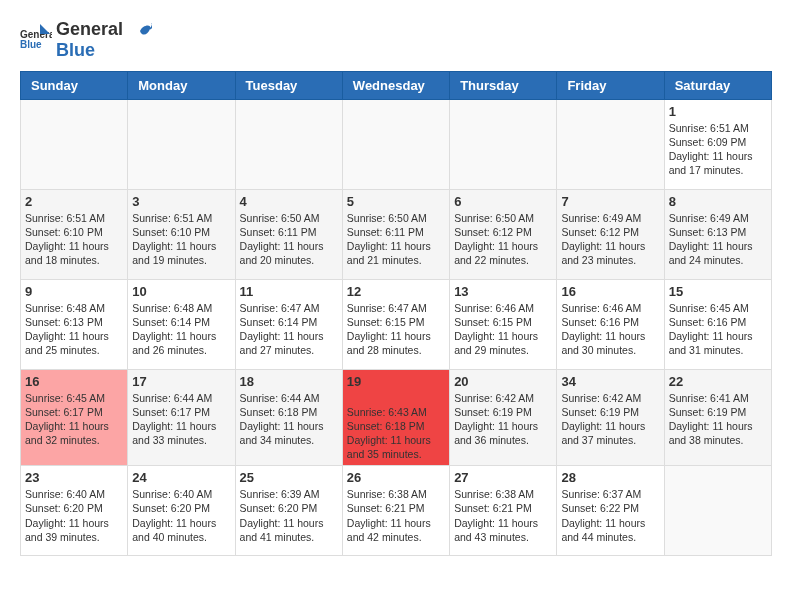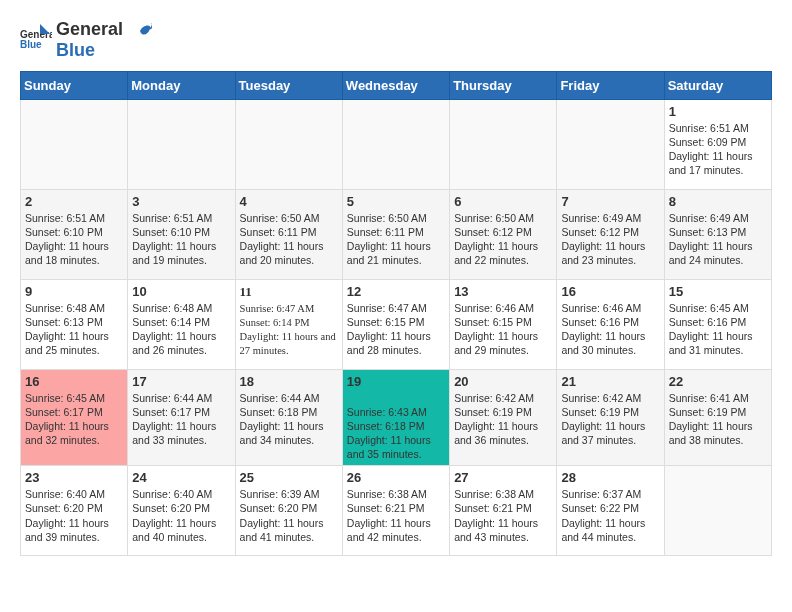--- a/index.html
+++ b/index.html
@@ -35,21 +35,21 @@
       color: #555;
     }
     .calendar {
       width: 100%;
       border-collapse: collapse;
       border: 1px solid #ccc;
     }
     .calendar th {
       background: #2a6db5;
       color: white;
-      padding: 6px 3px;
+      padding: 6px 10px;
       text-align: left;
       font-size: 13px;
       font-weight: bold;
       border: 1px solid #1a5da0;
     }
     .calendar td {
       vertical-align: top;
       border: 1px solid #ddd;
       padding: 4px;
       width: calc(100% / 7);
@@ -189,21 +189,21 @@
           <div class="day-info" style="white-space: pre-line;">Sunrise: 6:48 AM
 Sunset: 6:13 PM
 Daylight: 11 hours and 25 minutes.</div>
         </td>
         <td style="background: rgb(255, 255, 255);">
           <div class="day-number">10</div>
           <div class="day-info" style="white-space: pre-line;">Sunrise: 6:48 AM
 Sunset: 6:14 PM
 Daylight: 11 hours and 26 minutes.</div>
         </td>
-        <td style="background: rgb(255, 255, 255); font-family: Liberation Serif, serif;">
+        <td style="background: rgb(255, 255, 255);">
           <div class="day-number">11</div>
           <div class="day-info" style="white-space: pre-line;">Sunrise: 6:47 AM
 Sunset: 6:14 PM
 Daylight: 11 hours and 27 minutes.</div>
         </td>
         <td style="background: rgb(255, 255, 255);">
           <div class="day-number">12</div>
           <div class="day-info" style="white-space: pre-line;">Sunrise: 6:47 AM
 Sunset: 6:15 PM
 Daylight: 11 hours and 28 minutes.</div>
@@ -239,34 +239,34 @@
           <div class="day-info" style="white-space: pre-line;">Sunrise: 6:44 AM
 Sunset: 6:17 PM
 Daylight: 11 hours and 33 minutes.</div>
         </td>
         <td style="background: rgb(245, 245, 245);">
           <div class="day-number">18</div>
           <div class="day-info" style="white-space: pre-line;">Sunrise: 6:44 AM
 Sunset: 6:18 PM
 Daylight: 11 hours and 34 minutes.</div>
         </td>
-        <td style="background: #14b8a6;">
+        <td style="background: #ef4444;">
           <div class="day-number">19</div>
           <div class="day-info" style="white-space: pre-line; margin-top: 16px;">Sunrise: 6:43 AM
 Sunset: 6:18 PM
 Daylight: 11 hours and 35 minutes.</div>
         </td>
         <td style="background: rgb(245, 245, 245);">
           <div class="day-number">20</div>
           <div class="day-info" style="white-space: pre-line;">Sunrise: 6:42 AM
 Sunset: 6:19 PM
 Daylight: 11 hours and 36 minutes.</div>
         </td>
         <td style="background: rgb(245, 245, 245);">
-          <div class="day-number">21</div>
+          <div class="day-number">34</div>
           <div class="day-info" style="white-space: pre-line;">Sunrise: 6:42 AM
 Sunset: 6:19 PM
 Daylight: 11 hours and 37 minutes.</div>
         </td>
         <td style="background: rgb(245, 245, 245);">
           <div class="day-number">22</div>
           <div class="day-info" style="white-space: pre-line;">Sunrise: 6:41 AM
 Sunset: 6:19 PM
 Daylight: 11 hours and 38 minutes.</div>
         </td>

